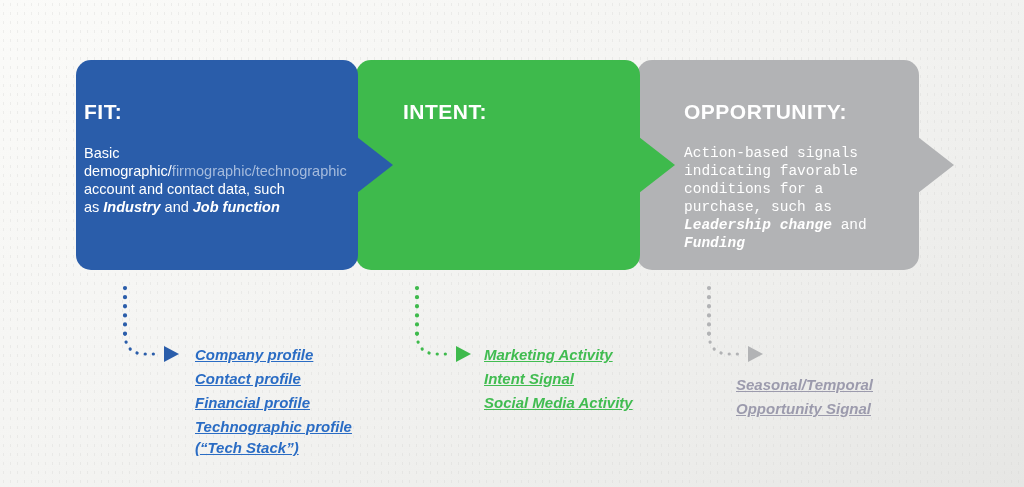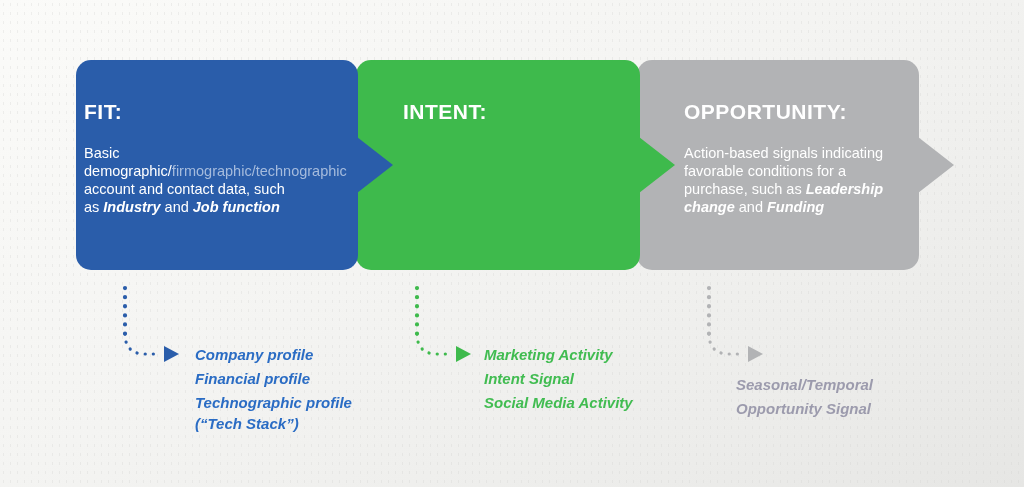--- a/index.html
+++ b/index.html
@@ -19,21 +19,21 @@
     position:absolute; top:60px; height:210px; border-radius:15px;
     background:var(--c); color:#fff; padding:40px 38px 0 47px;
   }
   .s0 .box { left:76px;  width:282px; z-index:4;padding-left:8px; }
   .s1 .box { left:356px; width:284px; z-index:3; }
   .s2 .box { left:637px; width:282px; z-index:2; }
   .box h2 {
     margin:0 0 21px 0; font-size:21px; font-weight:bold; letter-spacing:.5px; line-height:1.1;
   }
   .desc { margin:0; font-size:14.5px; line-height:18px; width:201px; font-weight:400; }
-  .s2 .desc { width:214px; }
+  .s2 .desc { width:214px;font-family:Liberation Mono, monospace; }
   .seg-muted { color:var(--muted);text-align:right; }
   .seg-em { font-weight:bold; font-style:italic; }
   .chevron {
     position:absolute; right:-35px; top:50%; transform:translateY(-50%);
     width:0; height:0;
     border-left:36px solid var(--c);
     border-top:28px solid transparent;
     border-bottom:28px solid transparent;
   }
   .connector { position:absolute; top:284px; z-index:1; color:var(--c); }
@@ -41,40 +41,41 @@
   .s1 .connector { left:412px; }
   .s2 .connector { left:704px; }
   .list {
     position:absolute; top:344px; margin:0; padding:0; list-style:none; z-index:1;
     font-size:15px; font-style:italic; font-weight:bold; color:var(--list);
     line-height:21px;
   }
   .s0 .list { left:195px; width:160px; }
   .s1 .list { left:484px; width:190px; }
   .s2 .list { left:736px; width:190px;margin-top:30px; }
-  .list li { margin-bottom:3px; }
+  .list li { margin-bottom:3px;text-decoration:underline; }
 </style>
 </head>
 <body>
 
 <div class="texture"></div>
 
 <section class="stage s0" style="--c: #2a5daa; --muted: #a5bbdd; --list: #2a6cc4;">
   <div class="box">
     <h2>FIT:</h2>
     <p class="desc"><span class="seg-normal">Basic demographic/</span><span class="seg-muted">firmographic/technographic</span><span class="seg-normal"> account and contact data, such as </span><span class="seg-em">Industry</span><span class="seg-normal"> and </span><span class="seg-em">Job function</span></p>
     <span class="chevron"></span>
   </div>
   <svg class="connector" width="70" height="86" viewBox="0 0 70 86">
     <path d="M5 4 V50" fill="none" stroke="currentColor" stroke-width="4.2" stroke-linecap="round" stroke-dasharray="0.1 9"></path>
     <path d="M5 50 Q5 68 22 70 H38" fill="none" stroke="currentColor" stroke-width="3.2" stroke-linecap="round" stroke-dasharray="0.1 8"></path>
     <polygon points="44,62 44,78 59,70" fill="currentColor"></polygon>
   </svg>
   <ul class="list">
     <li>Company profile</li>
+    <li>Contact profile</li>
     <li>Financial profile</li>
     <li>Technographic profile (“Tech Stack”)</li>
   </ul>
 </section>
 
 <section class="stage s1" style="--c: #3eba4c; --muted: #d7f0da; --list: #41bc51;">
   <div class="box">
     <h2>INTENT:</h2>
     <span class="chevron"></span>
   </div>

